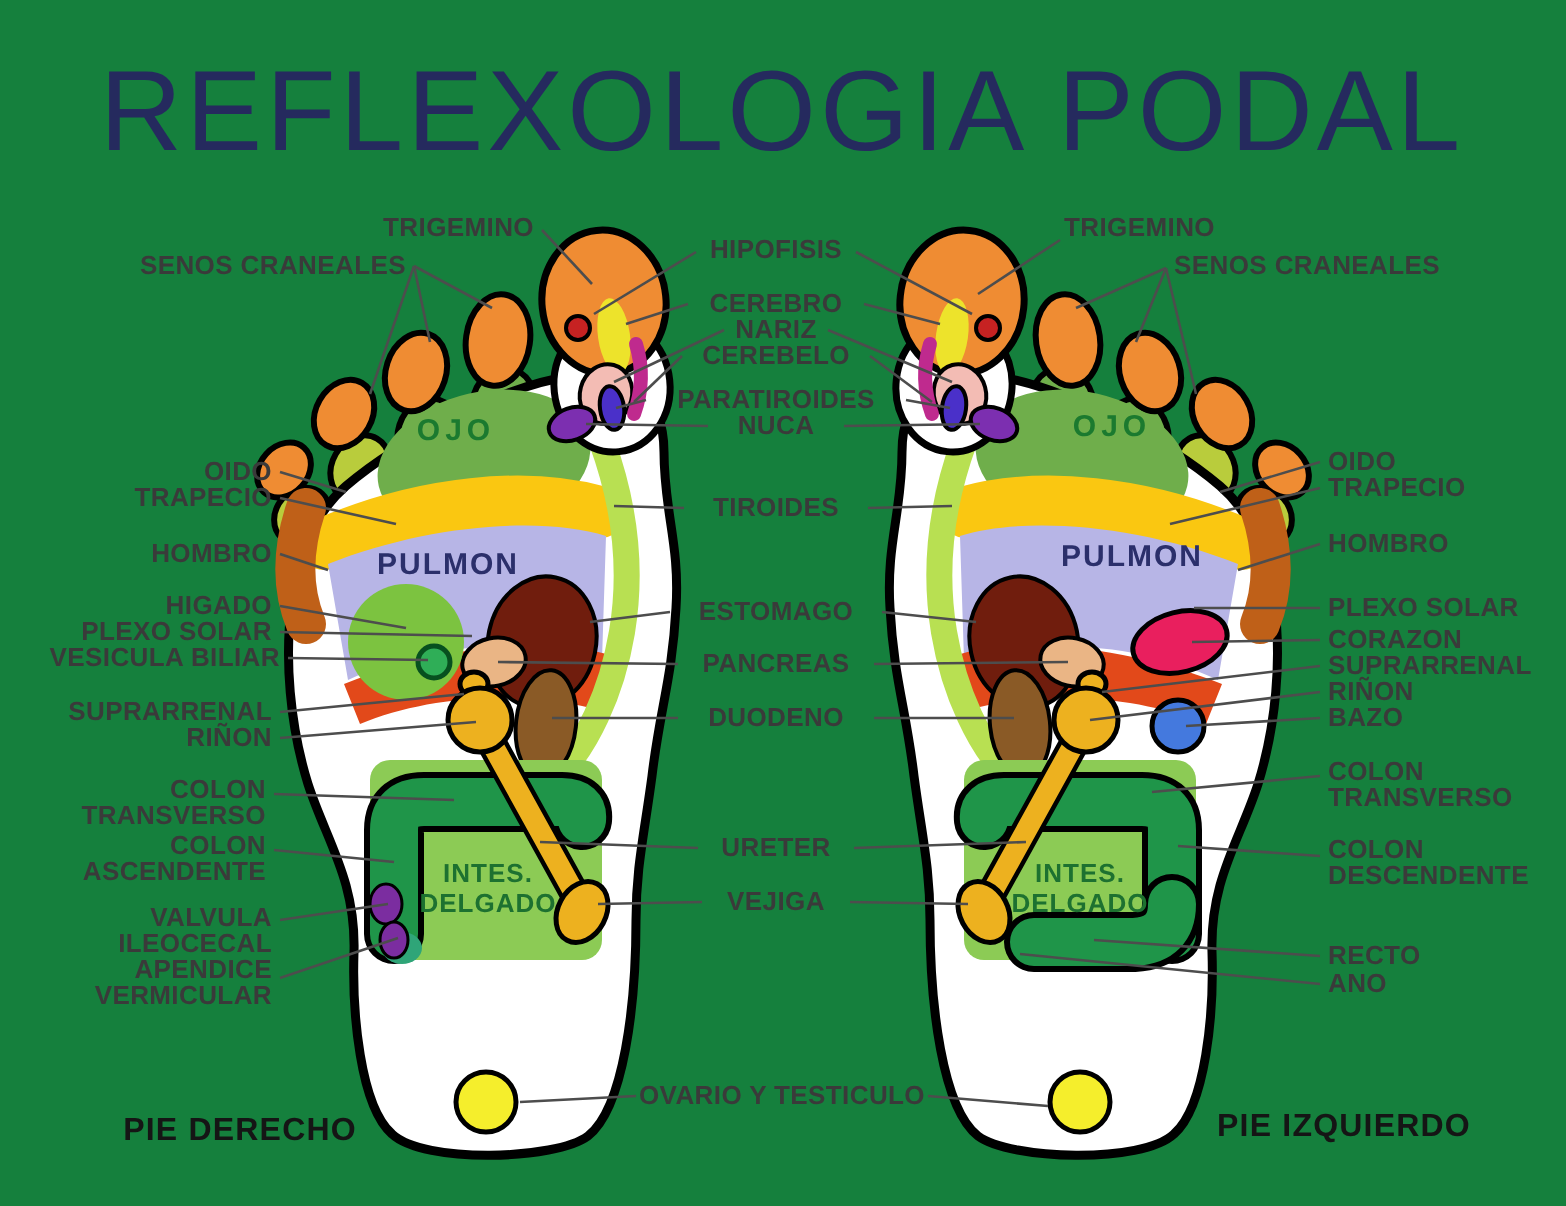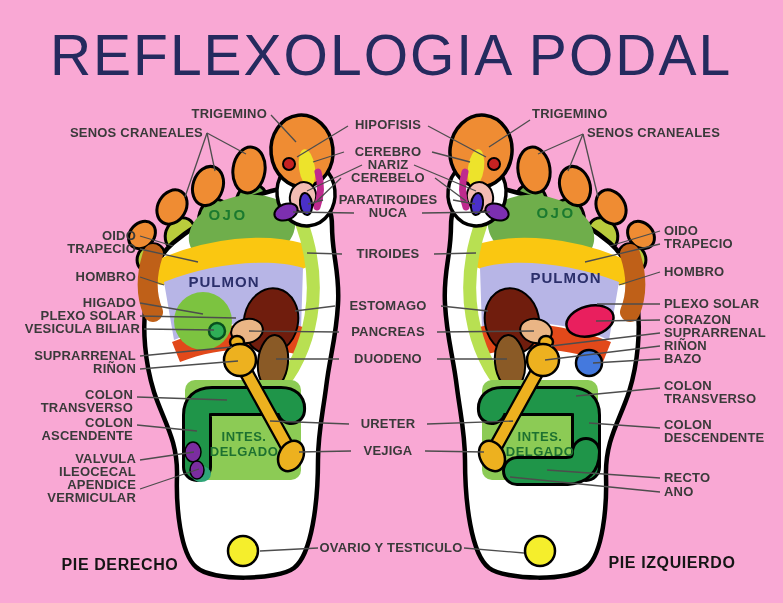--- a/index.html
+++ b/index.html
@@ -1,16 +1,16 @@
 <!DOCTYPE html>
 <html><head>
 <meta charset="utf-8">
 <style>
   html,body{margin:0;padding:0;background:#fff;}
-  #stage{position:relative;width:783px;height:603px;background:#f9a8d4;overflow:hidden;}
+  #stage{position:relative;width:783px;height:603px;background:#15803d;overflow:hidden;}
   svg{display:block;}
   .ttl{font-family:"Liberation Sans",sans-serif;font-weight:400;font-size:57px;letter-spacing:2px;}
   .lbl{font-family:"Liberation Sans",sans-serif;font-weight:700;font-size:13px;fill:#3a3a3a;letter-spacing:.2px;}
   .big{font-family:"Liberation Sans",sans-serif;font-weight:700;font-size:16px;fill:#151515;letter-spacing:.6px;}
   .ft1{font-family:"Liberation Sans",sans-serif;font-weight:700;font-size:15px;letter-spacing:2.5px;}
   .ft2{font-family:"Liberation Sans",sans-serif;font-weight:700;font-size:15px;letter-spacing:1px;}
   .ft3{font-family:"Liberation Sans",sans-serif;font-weight:700;font-size:13px;letter-spacing:.5px;}
   .ld{stroke:#4d4d4d;stroke-width:1.3;fill:none;}
 </style>
 </head>

